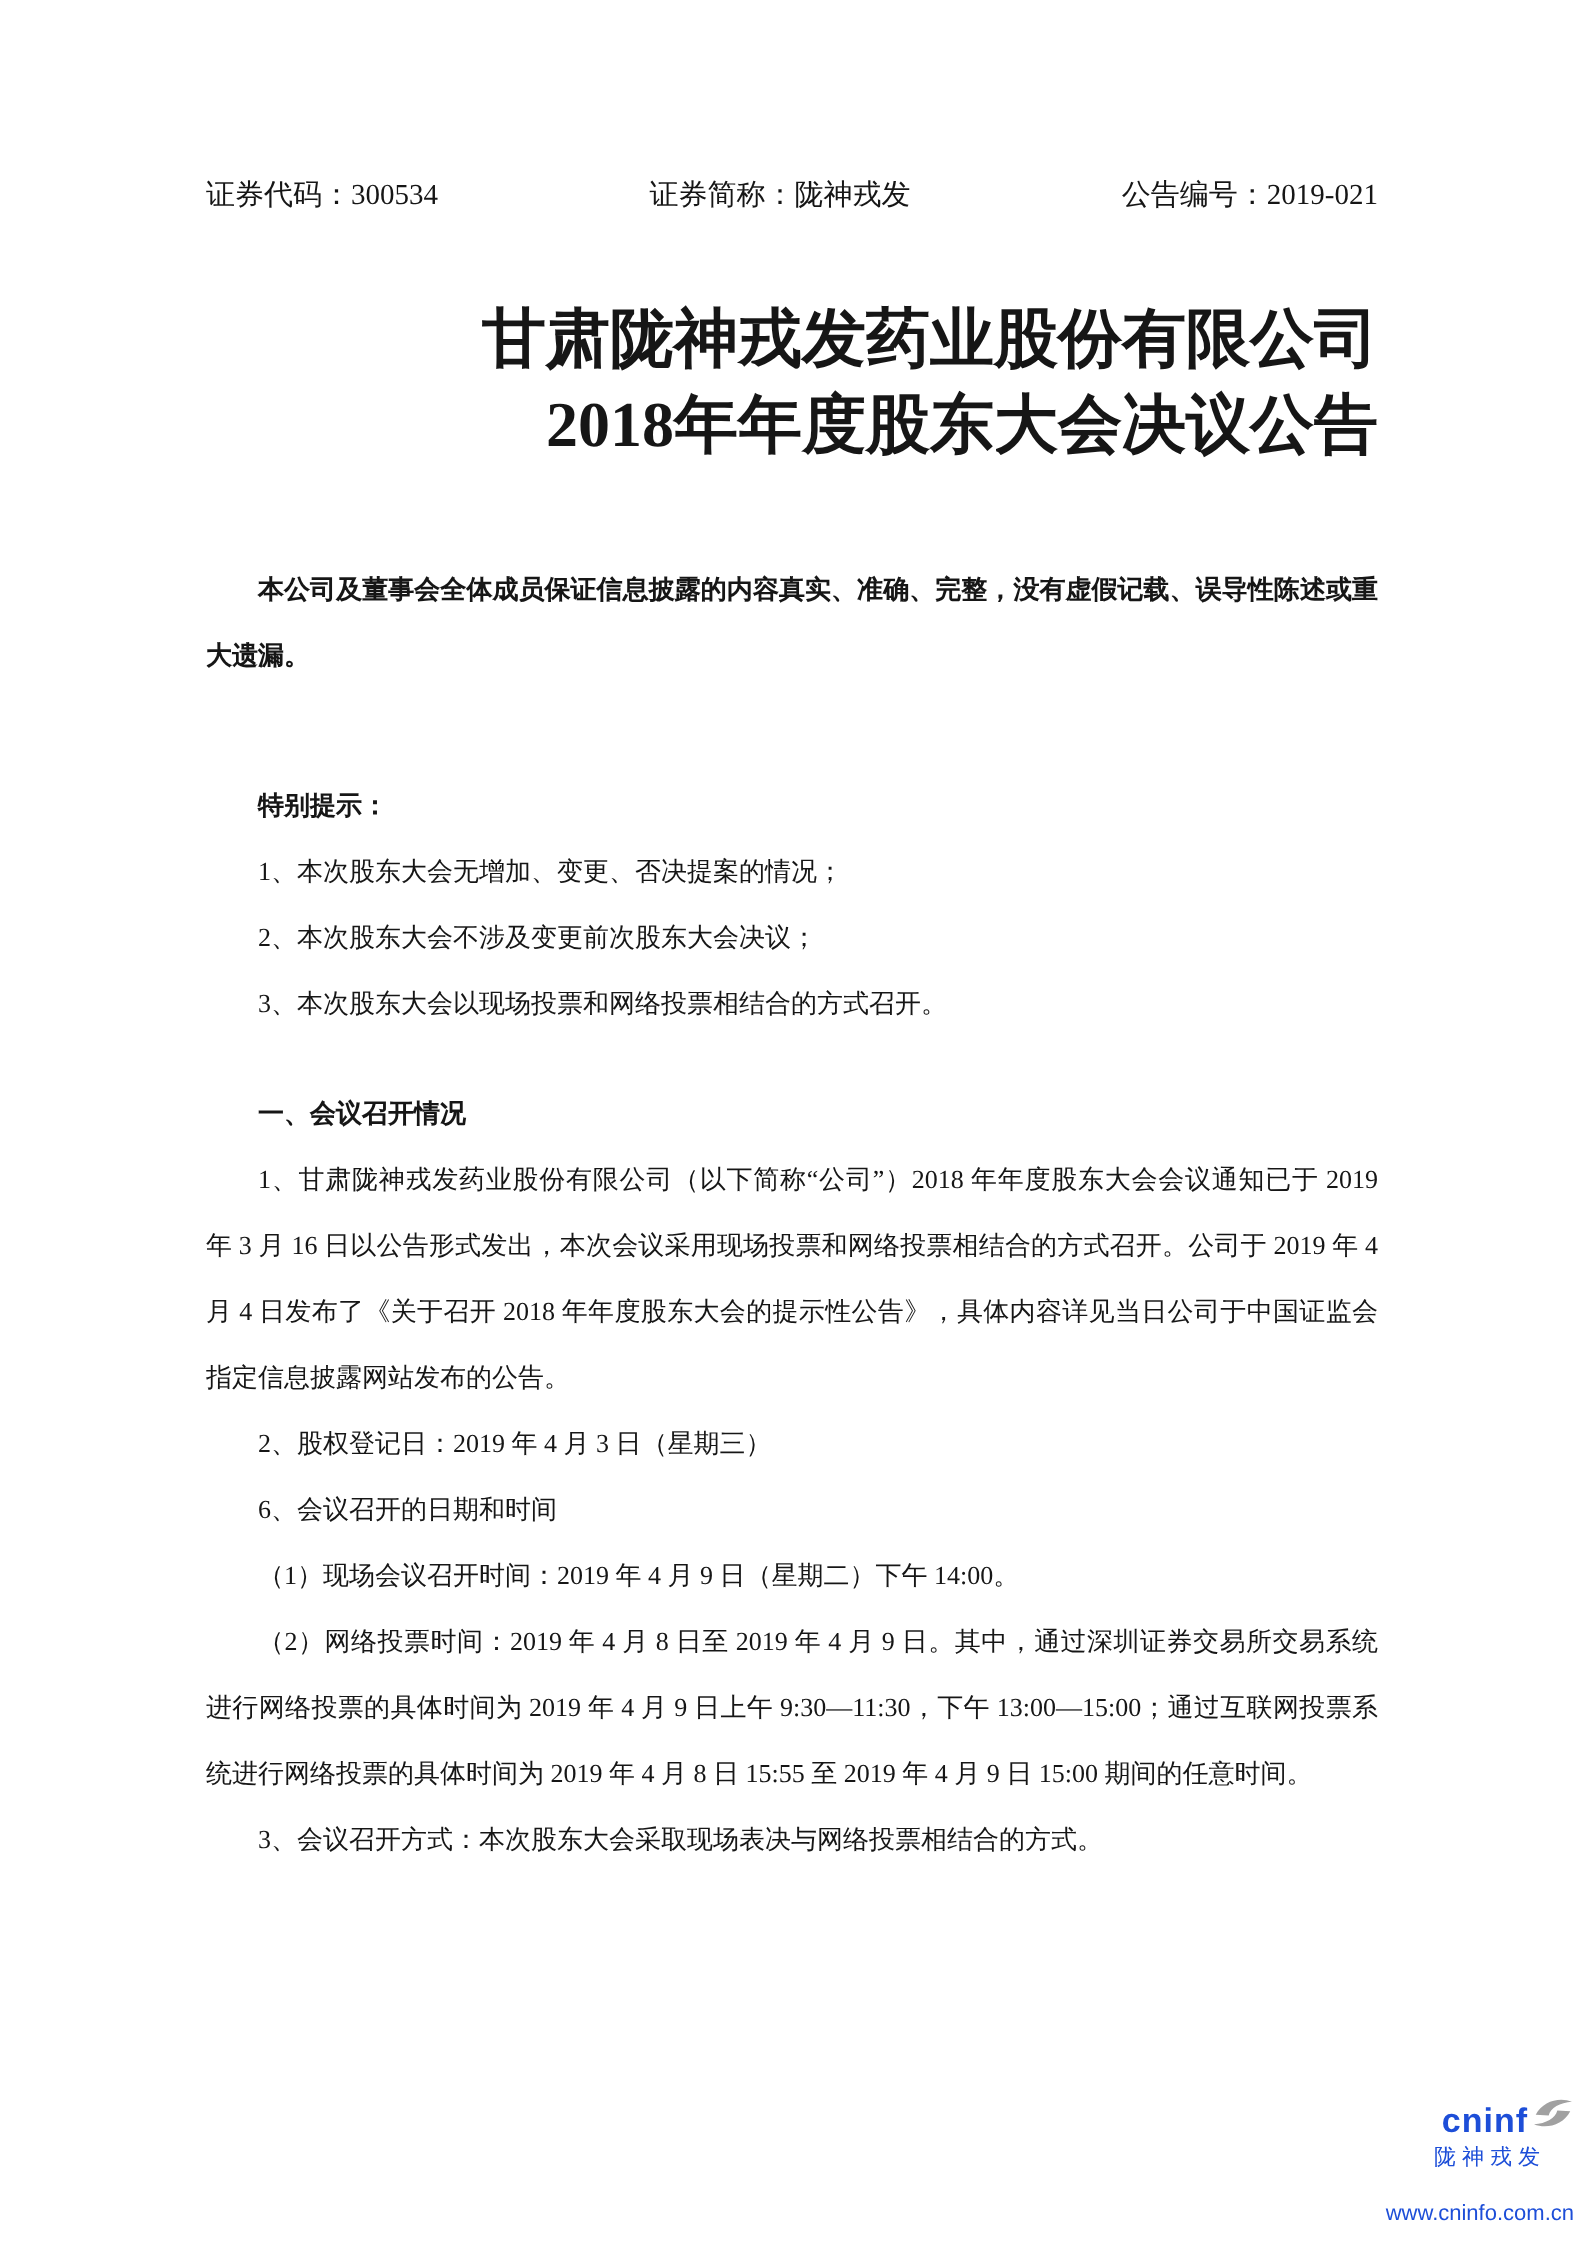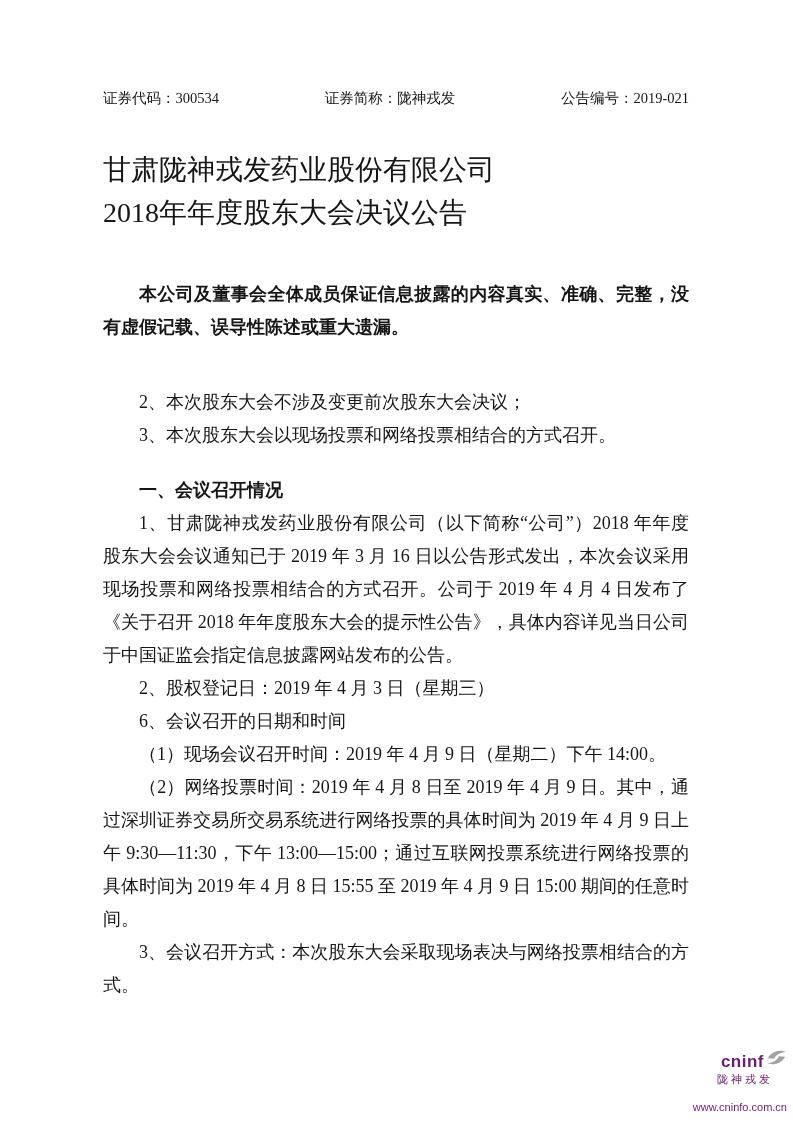--- a/index.html
+++ b/index.html
@@ -18,43 +18,43 @@
   .doc-header {
     display: flex;
     justify-content: space-between;
     align-items: baseline;
     font-size: 14.5px;
     line-height: 20px;
     white-space: nowrap;
   }
   .doc-title {
     margin: 40px 0 0 0;
-    text-align: left;
-    font-weight: 400;
-    font-size: 28px;
+    text-align: right;
+    font-weight: 700;
+    font-size: 32px;
     line-height: 43px;
   }
   .doc-title .title-line { display: block; }
   .para {
     margin: 0;
-    font-size: 18px;
+    font-size: 13px;
     line-height: 33px;
     text-indent: 2em;
   }
   .just { text-align: justify; }
   .bold { font-weight: 700; }
   .statement-block { margin-top: 44px; }
   .special-block { margin-top: 42px; }
   .section-block { margin-top: 22px; }
   .cninfo {
     position: absolute;
     right: 6px;
     bottom: 8px;
     text-align: right;
-    color: #701a75;
+    color: #1d4ed8;
     font-family: "Liberation Sans", "DejaVu Sans", sans-serif;
     line-height: 1.15;
   }
   .cninfo-row {
     display: flex;
     align-items: center;
     justify-content: flex-end;
     gap: 1px;
   }
   .cninfo-name {
@@ -80,20 +80,22 @@
   <h1 class="doc-title">
     <span class="title-line">甘肃陇神戎发药业股份有限公司</span>
     <span class="title-line">2018年年度股东大会决议公告</span>
   </h1>
 
   <div class="statement-block">
     <p class="para just bold">本公司及董事会全体成员保证信息披露的内容真实、准确、完整，没有虚假记载、误导性陈述或重大遗漏。</p>
   </div>
 
   <div class="special-block">
+    <p class="para bold">特别提示：</p>
+    <p class="para">1、本次股东大会无增加、变更、否决提案的情况；</p>
     <p class="para">2、本次股东大会不涉及变更前次股东大会决议；</p>
     <p class="para">3、本次股东大会以现场投票和网络投票相结合的方式召开。</p>
   </div>
 
   <div class="section-block">
     <p class="para bold">一、会议召开情况</p>
     <p class="para just">1、甘肃陇神戎发药业股份有限公司（以下简称“公司”）2018 年年度股东大会会议通知已于 2019 年 3 月 16 日以公告形式发出，本次会议采用现场投票和网络投票相结合的方式召开。公司于 2019 年 4 月 4 日发布了《关于召开 2018 年年度股东大会的提示性公告》，具体内容详见当日公司于中国证监会指定信息披露网站发布的公告。</p>
     <p class="para just">2、股权登记日：2019 年 4 月 3 日（星期三）</p>
     <p class="para just">6、会议召开的日期和时间</p>
     <p class="para just">（1）现场会议召开时间：2019 年 4 月 9 日（星期二）下午 14:00。</p>

